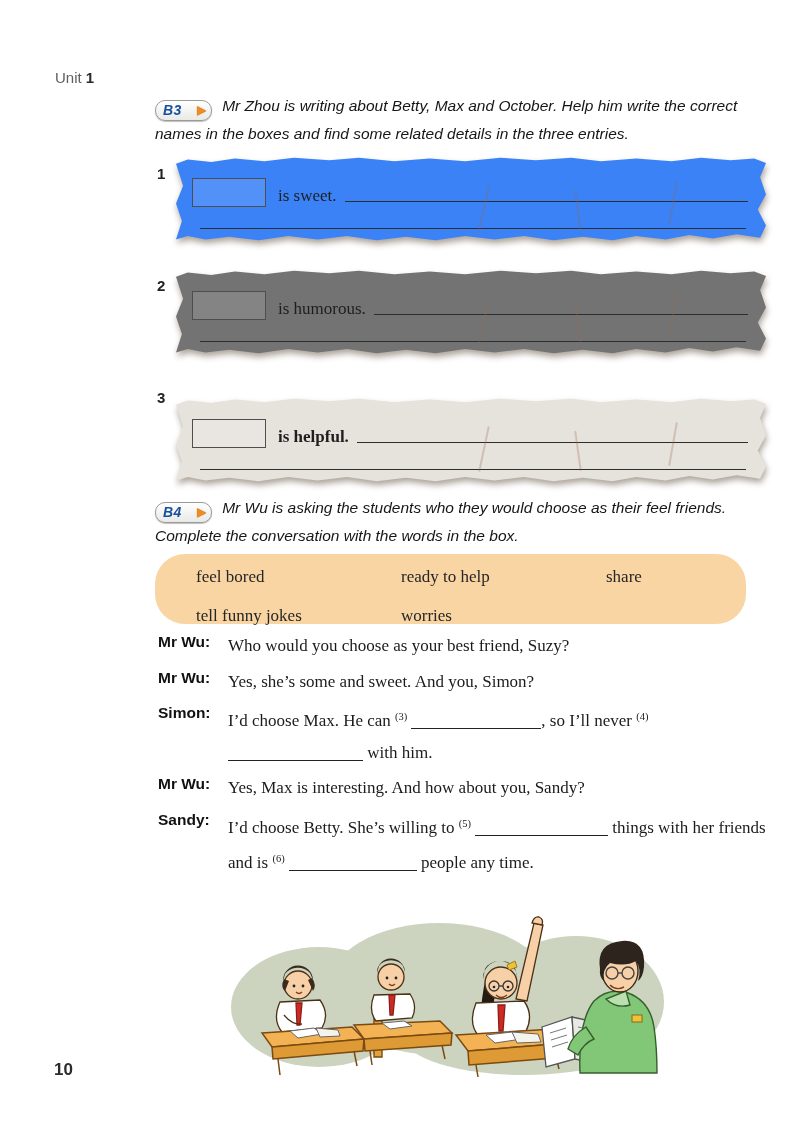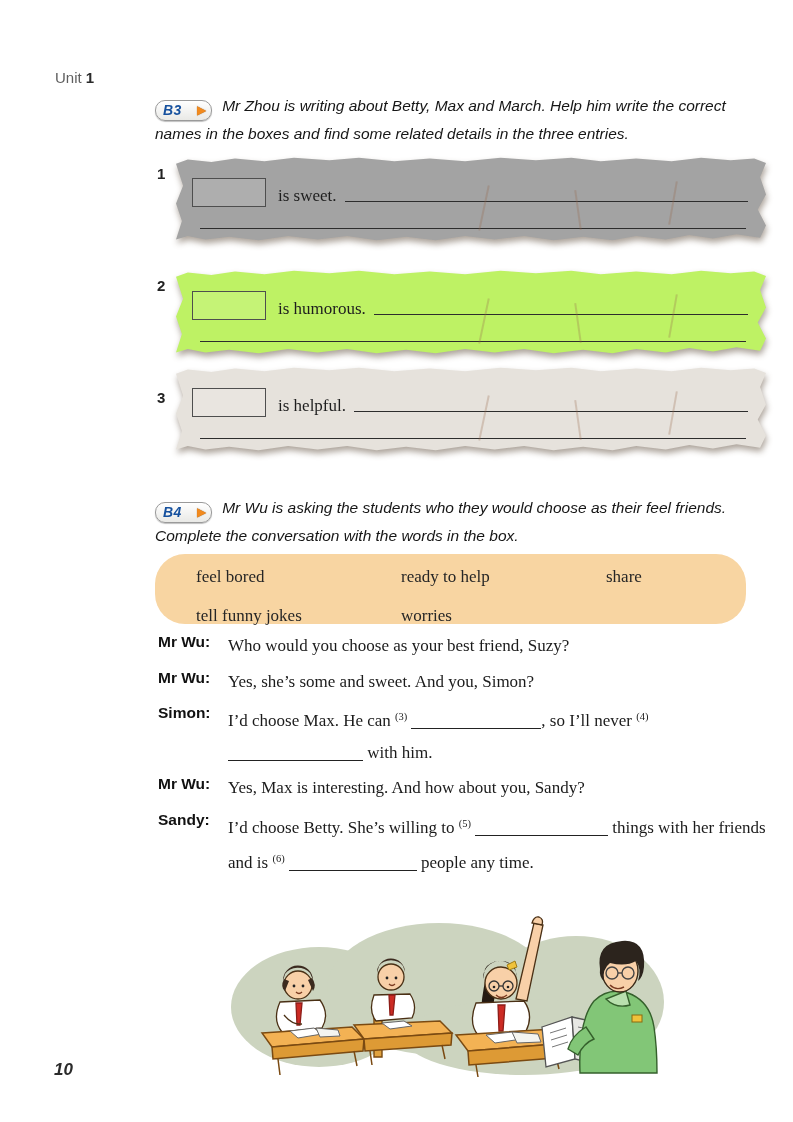--- a/index.html
+++ b/index.html
@@ -35,22 +35,22 @@
   .entry-number { position:absolute; left:157px; font-weight:bold; font-size:15px; color:#222; }
   .strip {
     position:absolute; left:176px; width:590px; height:88px;
     filter:drop-shadow(1px 4px 3px rgba(70,50,30,.45));
   }
   .strip-inner {
     width:100%; height:100%;
     clip-path:polygon(0% 10%,2% 5%,6% 8%,10% 4%,15% 7%,20% 3%,26% 6%,31% 3%,37% 7%,43% 4%,49% 7%,55% 3%,61% 6%,67% 3%,72% 7%,78% 4%,84% 7%,89% 3%,94% 6%,98% 4%,100% 9%,99% 25%,100% 45%,98.6% 62%,100% 80%,99% 94%,95% 90%,91% 95%,87% 91%,83% 96%,78% 92%,74% 97%,69% 93%,64% 97%,59% 92%,54% 96%,49% 92%,44% 97%,39% 93%,34% 97%,29% 92%,24% 96%,19% 92%,14% 97%,9% 93%,5% 96%,2% 92%,0% 96%,1% 75%,0% 55%,1.2% 35%);
     padding:18px 16px 0 16px; position:relative;
   }
-  .strip1 .strip-inner { background:#a3a3a3; }
-  .strip2 .strip-inner { background:#bef264; }
+  .strip1 .strip-inner { background:#3b82f6; }
+  .strip2 .strip-inner { background:#737373; }
   .strip3 .strip-inner { background:#e6e2dc; }
   .strip-row1 { display:flex; align-items:flex-end; height:34px; }
   .name-box { width:74px; height:29px; border:1px solid #4e4e4e; background:rgba(255,255,255,.12); flex:none; }
   .strip-text {
     font-family:"Liberation Serif", serif; font-size:17px; color:#1e1e1e;
     margin:0 0 1px 12px; white-space:nowrap;
   }
   .strip-line { flex:1; border-bottom:1.3px solid #2d2d2d; height:0; margin:0 2px 5px 8px; }
   .strip-line2 { border-bottom:1.3px solid #2d2d2d; height:0; margin:21px 4px 0 8px; }
   .crease { position:absolute; width:2px; background:rgba(150,105,75,.28); }
@@ -76,36 +76,36 @@
     font-family:"Liberation Serif", serif; font-size:17px; line-height:31.5px; color:#1b1b1b;
     width:540px;
   }
   .blank { display:inline-block; border-bottom:1.4px solid #222; height:12px; vertical-align:baseline; transform:translateY(3px); }
   .marker { font-family:"Liberation Serif", serif; font-size:10.5px; vertical-align:6px; margin-right:4px; }
 
   
   .illustration { position:absolute; left:224px; top:898px; width:442px; height:172px; }
 
   
-  .page-number { position:absolute; left:54px; top:1051px; font-weight:bold; font-size:17px; color:#2b2b2b;font-style:italic; }
+  .page-number { position:absolute; left:54px; top:1051px; font-weight:bold; font-size:17px; color:#2b2b2b; }
 </style>
 </head>
 <body>
 
 <div class="page">
 
   <div class="unit-tag">
     <span>Unit</span><b>1</b>
   </div>
 
   <p class="instruction b3">
     <span class="badge">
       <span class="badge-text">B3</span>
       <span class="badge-arrow">▶</span>
-    </span><span>Mr Zhou is writing about Betty, Max and March. Help him write the correct names in the boxes and find some related details in the three entries.</span>
+    </span><span>Mr Zhou is writing about Betty, Max and October. Help him write the correct names in the boxes and find some related details in the three entries.</span>
   </p>
 
   <span class="entry-number" style="top:156px;">1</span>
   <div class="strip strip1" style="top:146px;">
     <div class="strip-inner">
       <div class="crease c1"></div>
       <div class="crease c2"></div>
       <div class="crease c3"></div>
       <div class="strip-row1">
         <div class="name-box"></div>
@@ -125,21 +125,21 @@
       <div class="strip-row1">
         <div class="name-box"></div>
         <span class="strip-text">is humorous.</span>
         <div class="strip-line"></div>
       </div>
       <div class="strip-line2"></div>
     </div>
   </div>
 
   <span class="entry-number" style="top:380px;">3</span>
-  <div class="strip strip3" style="top:356px;">
+  <div class="strip strip3" style="top:387px;font-weight:bold;">
     <div class="strip-inner">
       <div class="crease c1"></div>
       <div class="crease c2"></div>
       <div class="crease c3"></div>
       <div class="strip-row1">
         <div class="name-box"></div>
         <span class="strip-text">is helpful.</span>
         <div class="strip-line"></div>
       </div>
       <div class="strip-line2"></div>

